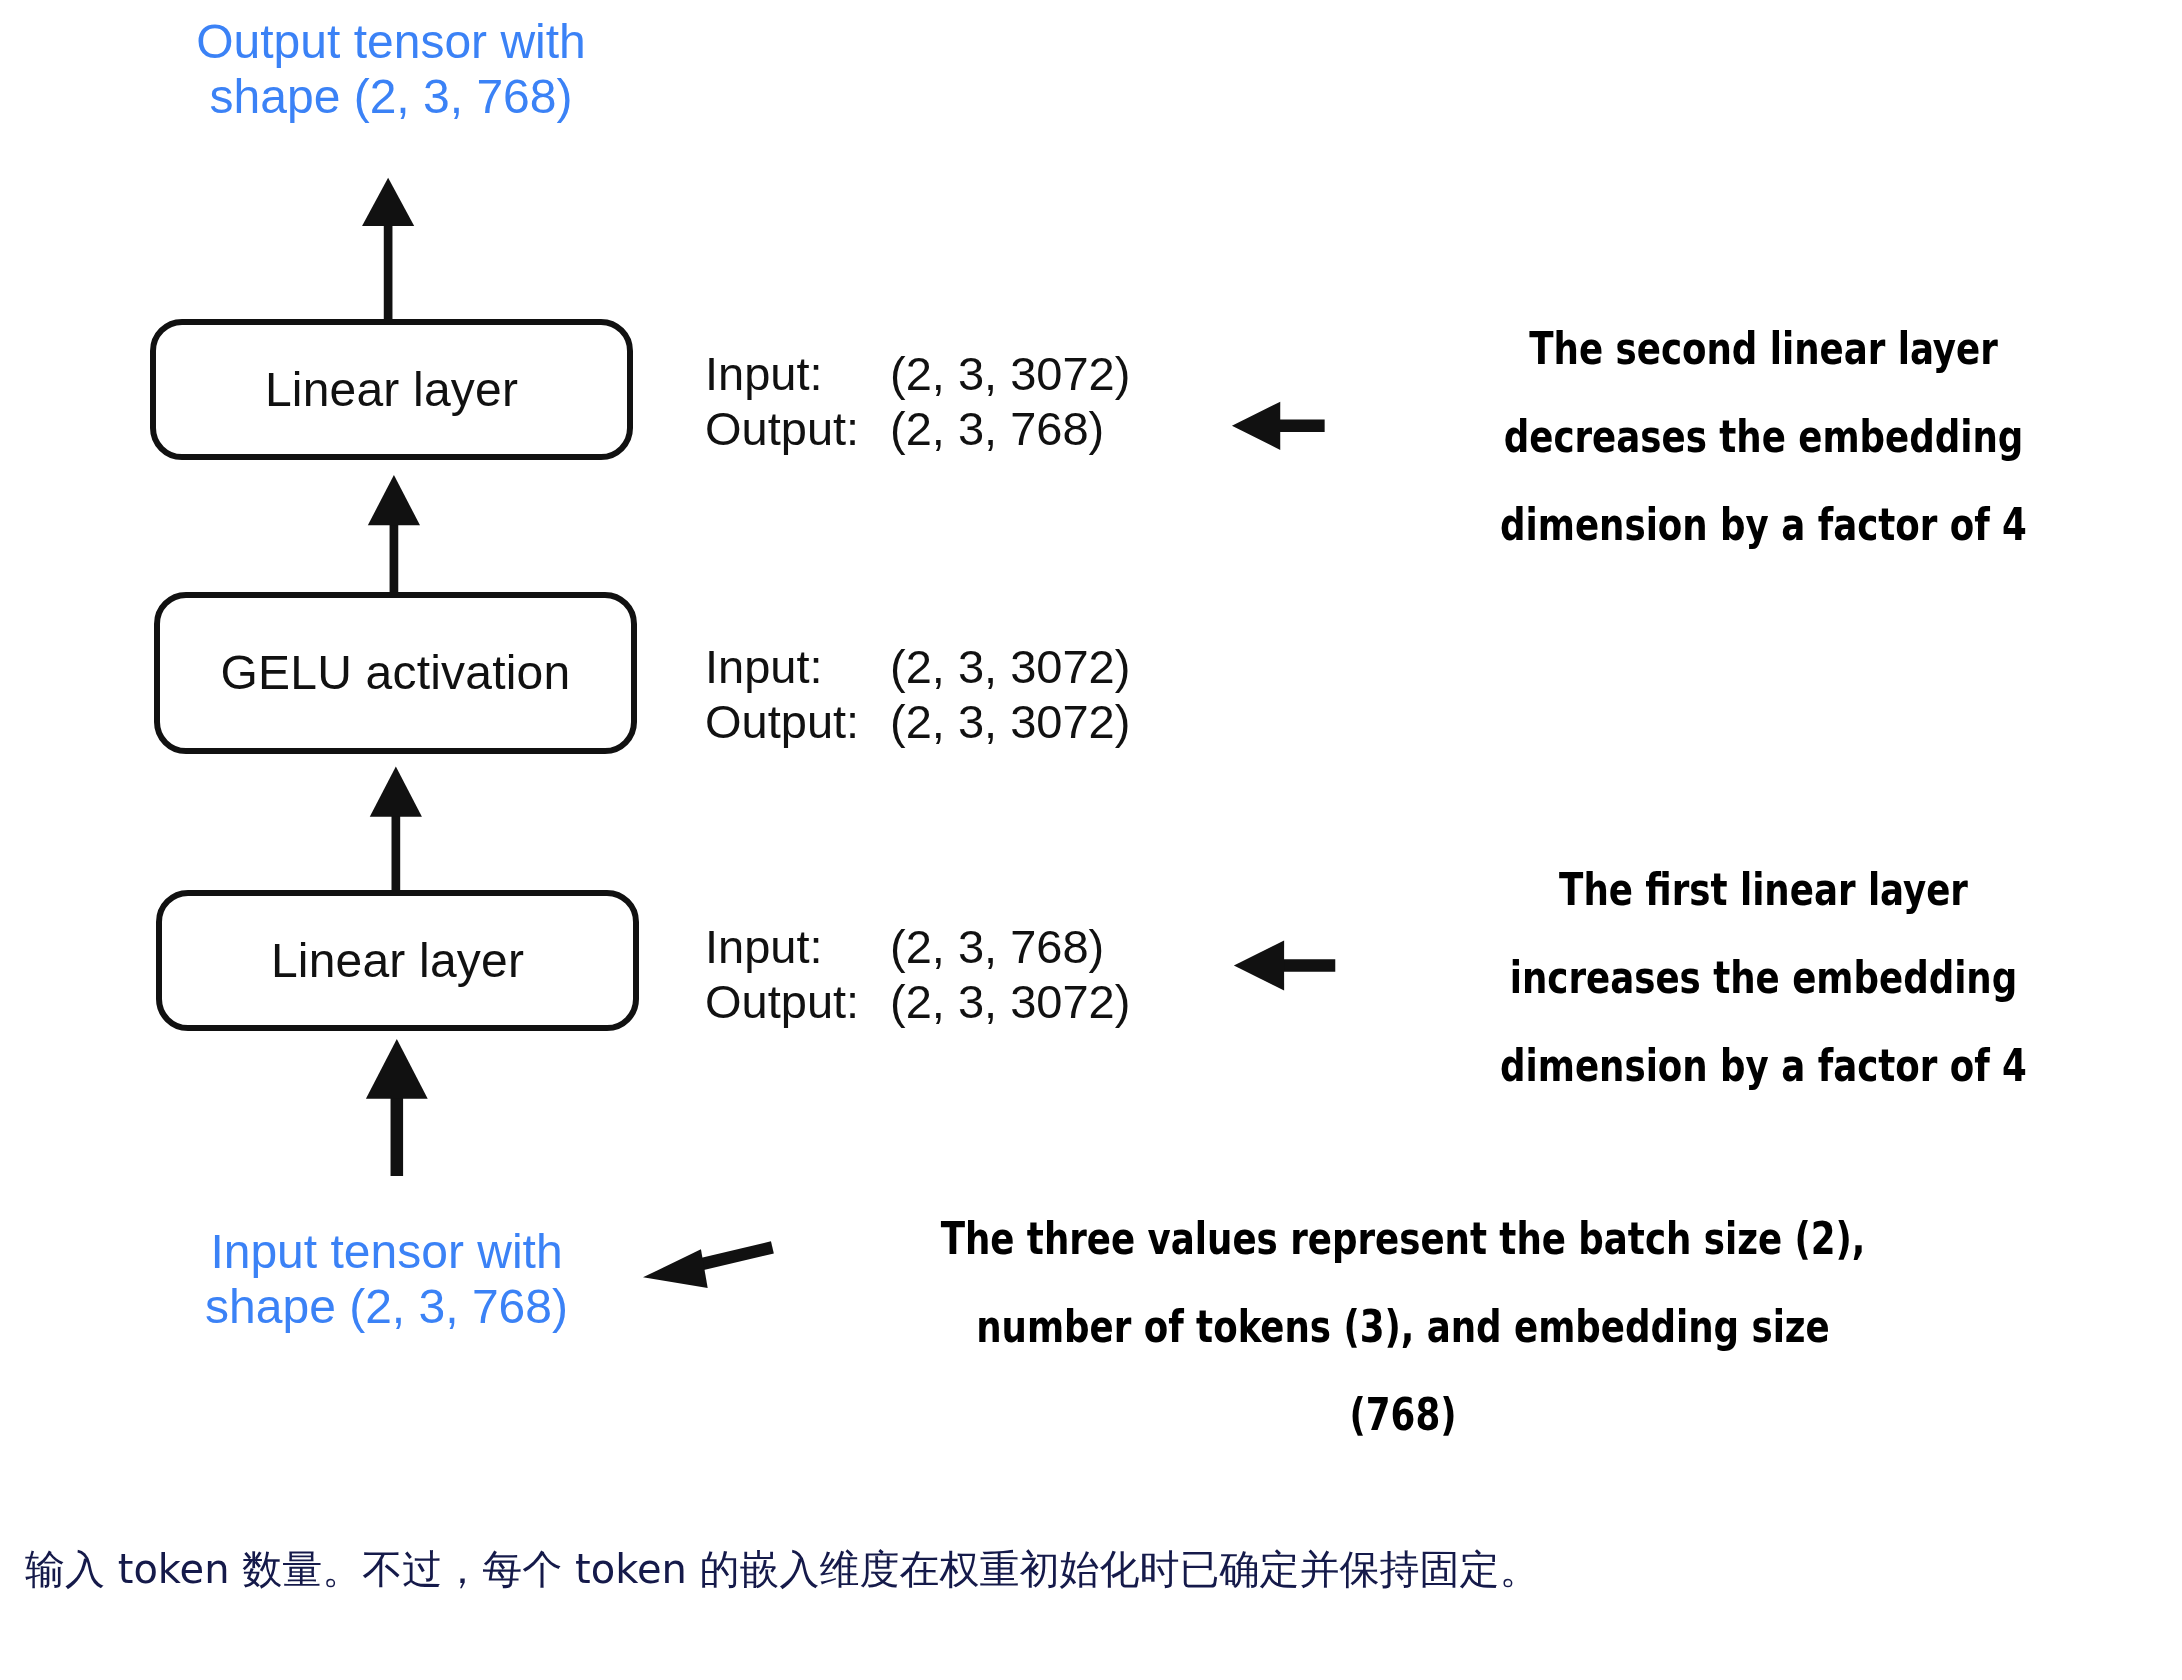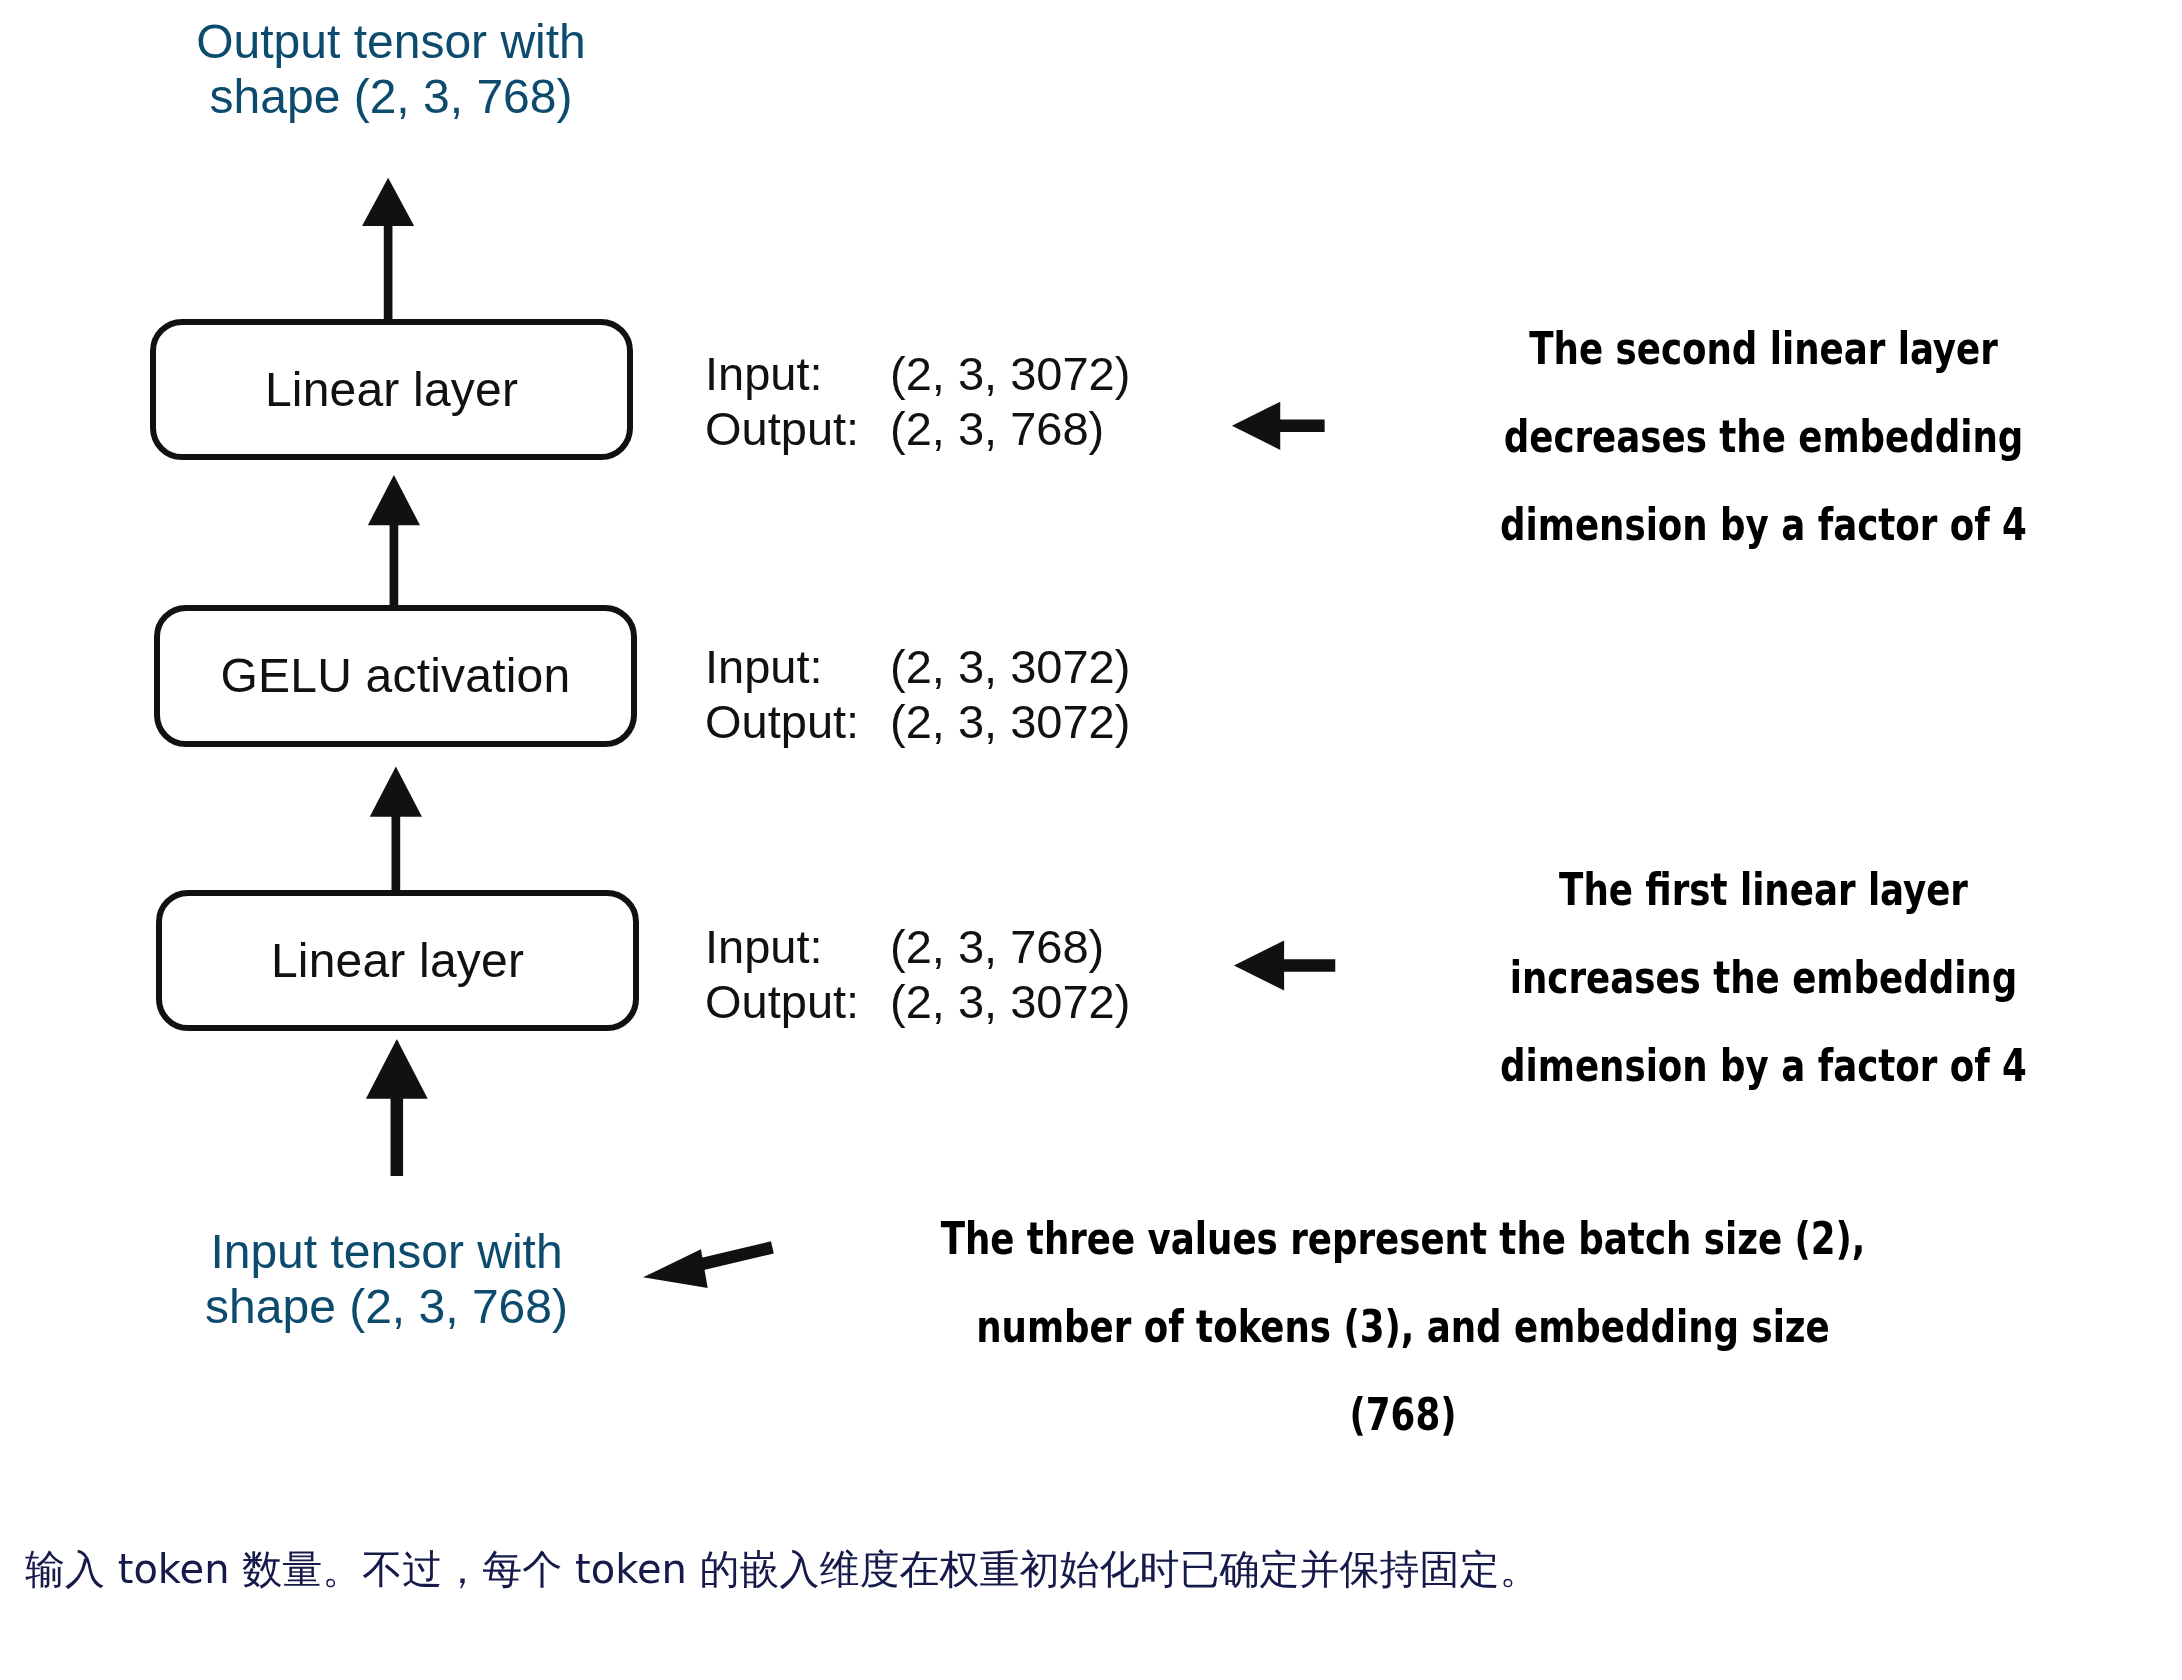--- a/index.html
+++ b/index.html
@@ -38,21 +38,21 @@
     color: #111111;
     letter-spacing: 0.2px;
     line-height: 1;
     white-space: nowrap;
   }
 
   
   .tensor-label {
     position: absolute;
     font-size: 48px;
-    color: #0c4a6e;
+    color: #3b82f6;
     line-height: 1.15;
     text-align: center;
     white-space: pre-line;
   }
 
   
   .io-block {
     position: absolute;
     font-size: 47px;
     color: #111111;
@@ -163,21 +163,21 @@
       <span class="io-val">(2, 3, 768)</span>
     </div>
   </div>
 
   <div class="annot" style="left:1363px; top:305px; width:801px;">
     <div>The second linear layer</div>
     <div>decreases the embedding</div>
     <div>dimension by a factor of 4</div>
   </div>
 
-  <div class="flow-box" style="left:154px; top:605px; width:483px; height:142px;">
+  <div class="flow-box" style="left:154px; top:592px; width:483px; height:162px;">
     <span class="flow-box-label">GELU activation</span>
   </div>
 
   <div class="io-block" style="left:705px; top:639px;">
     <div class="io-row">
       <span class="io-key">Input:</span>
       <span class="io-val">(2, 3, 3072)</span>
     </div>
     <div class="io-row">
       <span class="io-key">Output:</span>

